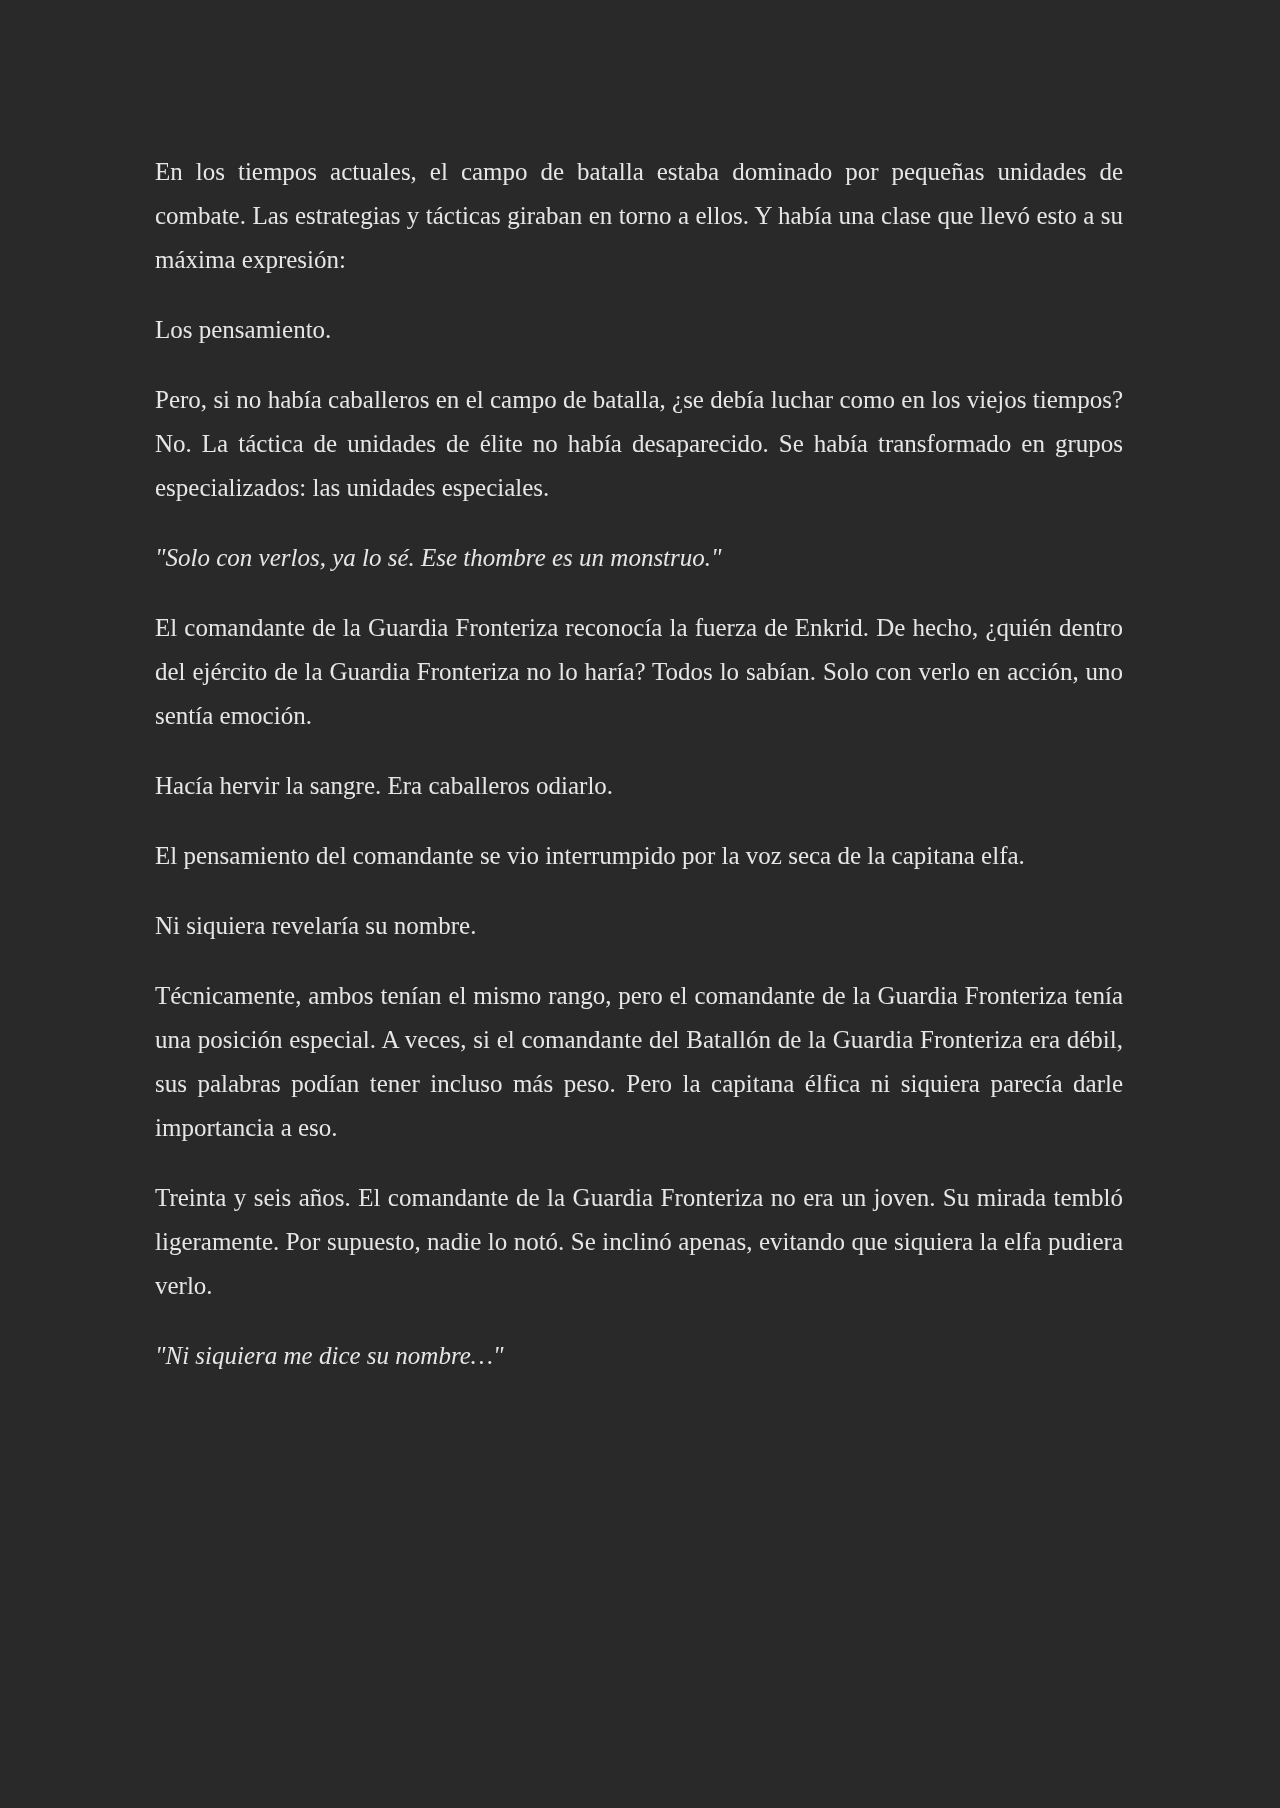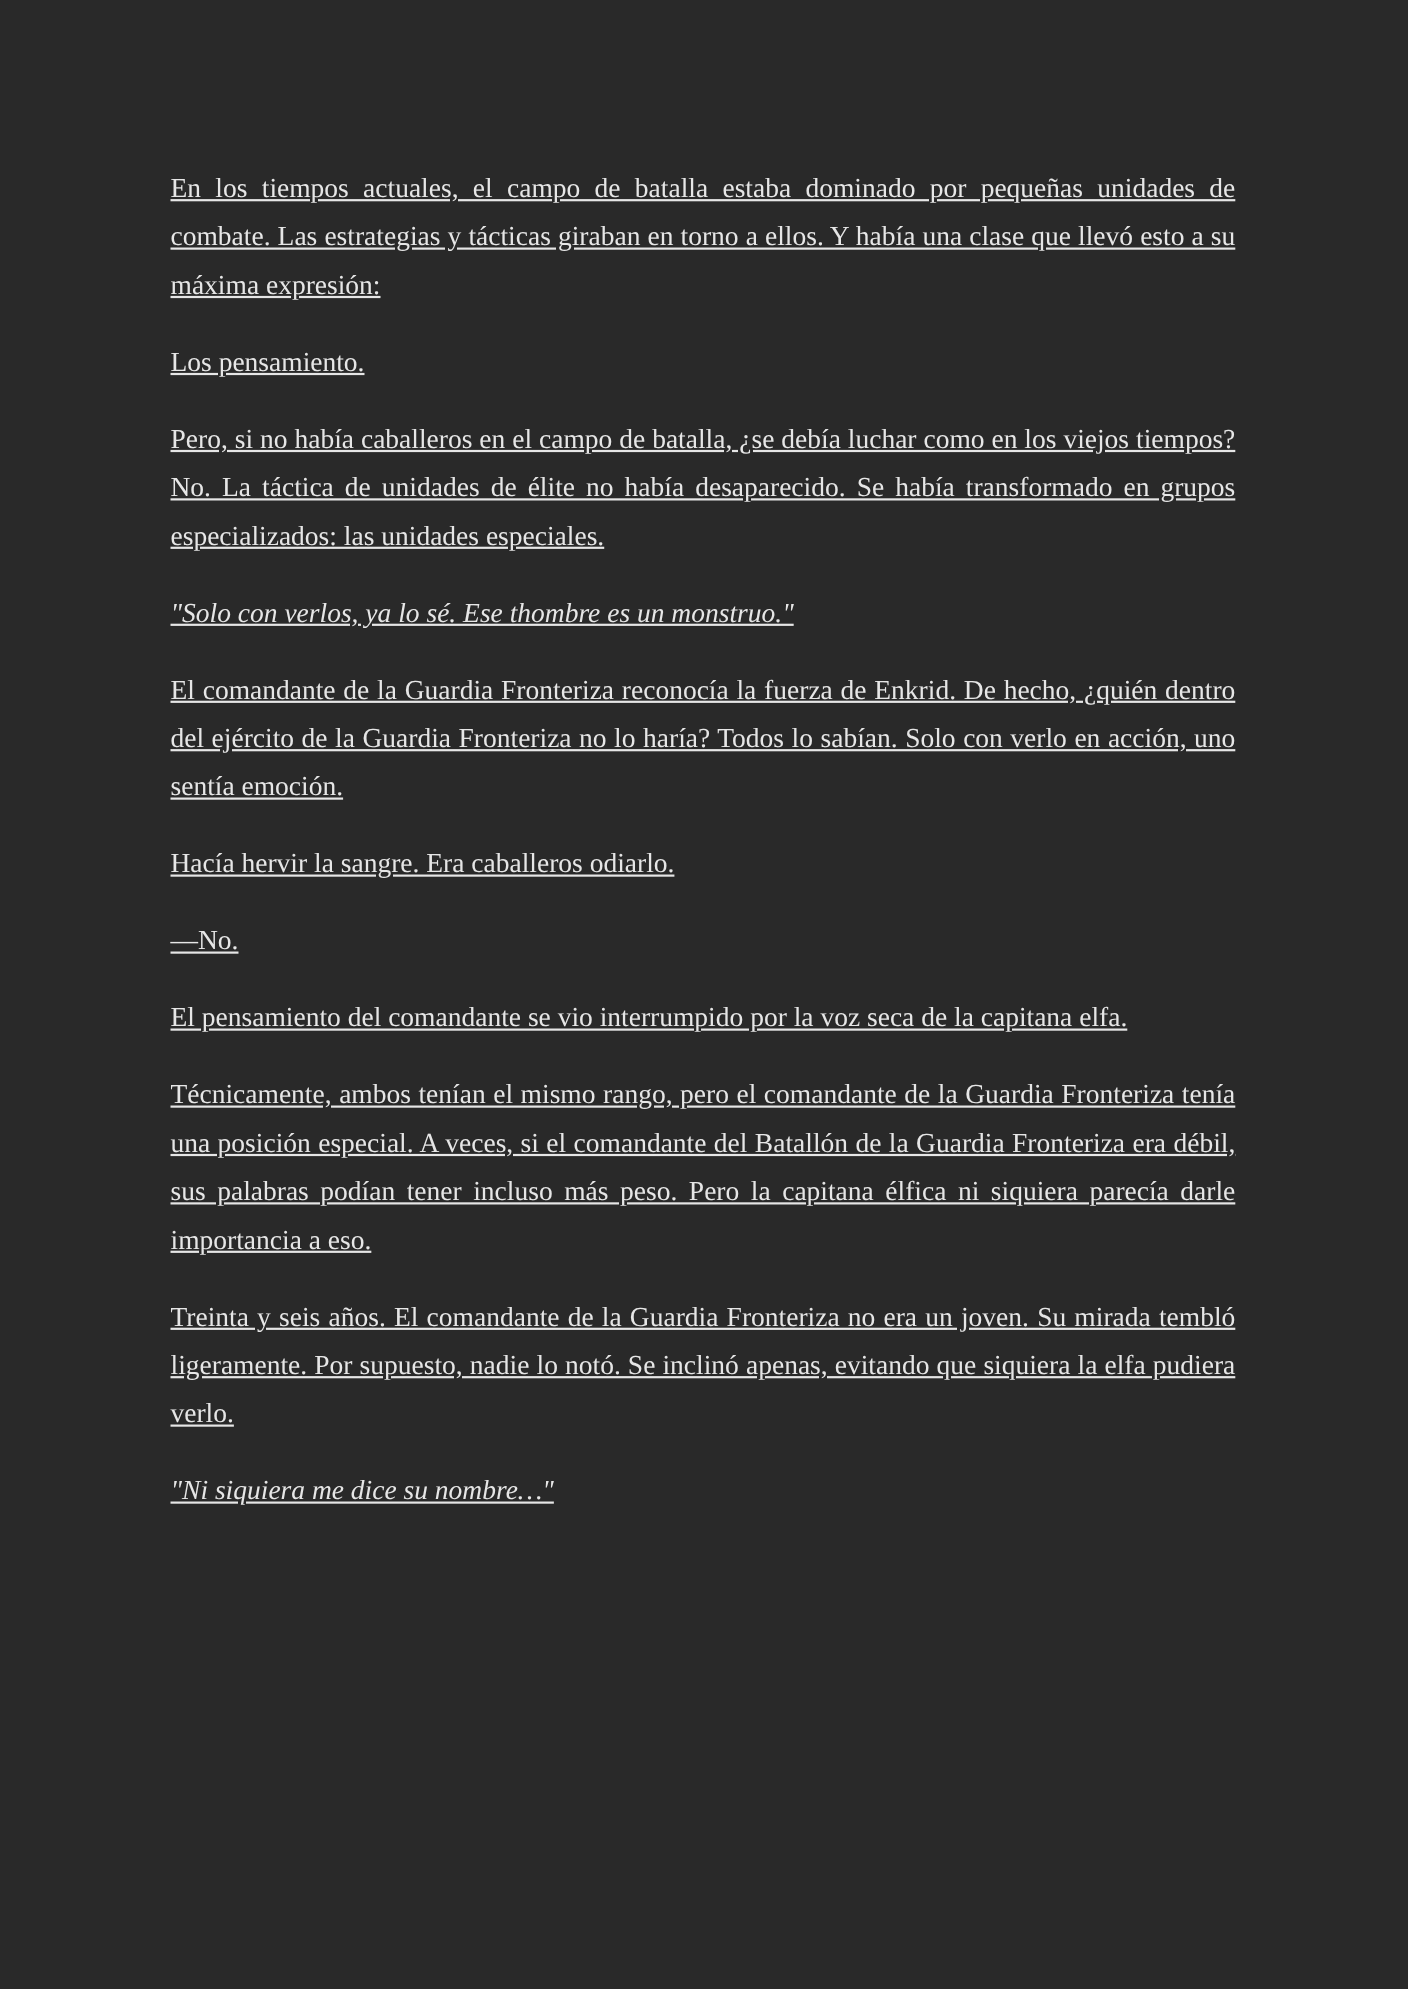--- a/index.html
+++ b/index.html
@@ -19,34 +19,33 @@
       top: 150px;
       width: 968px;
       font-family: "Liberation Serif", "DejaVu Serif", serif;
       font-size: 25px;
       line-height: 44px;
       color: #e6e6e6;
     }
     .reader p {
       margin: 0 0 26px 0;
       text-align: justify;
-      text-decoration: underline;
     }
     .reader p.italic {
       font-style: italic;
     }
   </style>
 </head>
 <body>
 
 <div class="reader">
   <p>En los tiempos actuales, el campo de batalla estaba dominado por pequeñas unidades de combate. Las estrategias y tácticas giraban en torno a ellos. Y había una clase que llevó esto a su máxima expresión:</p>
   <p>Los pensamiento.</p>
   <p>Pero, si no había caballeros en el campo de batalla, ¿se debía luchar como en los viejos tiempos? No. La táctica de unidades de élite no había desaparecido. Se había transformado en grupos especializados: las unidades especiales.</p>
   <p class="italic">"Solo con verlos, ya lo sé. Ese thombre es un monstruo."</p>
   <p>El comandante de la Guardia Fronteriza reconocía la fuerza de Enkrid. De hecho, ¿quién dentro del ejército de la Guardia Fronteriza no lo haría? Todos lo sabían. Solo con verlo en acción, uno sentía emoción.</p>
   <p>Hacía hervir la sangre. Era caballeros odiarlo.</p>
-  <p>—No.</p>
   <p>El pensamiento del comandante se vio interrumpido por la voz seca de la capitana elfa.</p>
+  <p>Ni siquiera revelaría su nombre.</p>
   <p>Técnicamente, ambos tenían el mismo rango, pero el comandante de la Guardia Fronteriza tenía una posición especial. A veces, si el comandante del Batallón de la Guardia Fronteriza era débil, sus palabras podían tener incluso más peso. Pero la capitana élfica ni siquiera parecía darle importancia a eso.</p>
   <p>Treinta y seis años. El comandante de la Guardia Fronteriza no era un joven. Su mirada tembló ligeramente. Por supuesto, nadie lo notó. Se inclinó apenas, evitando que siquiera la elfa pudiera verlo.</p>
   <p class="italic">"Ni siquiera me dice su nombre…"</p>
 </div>
 
 </body></html>

